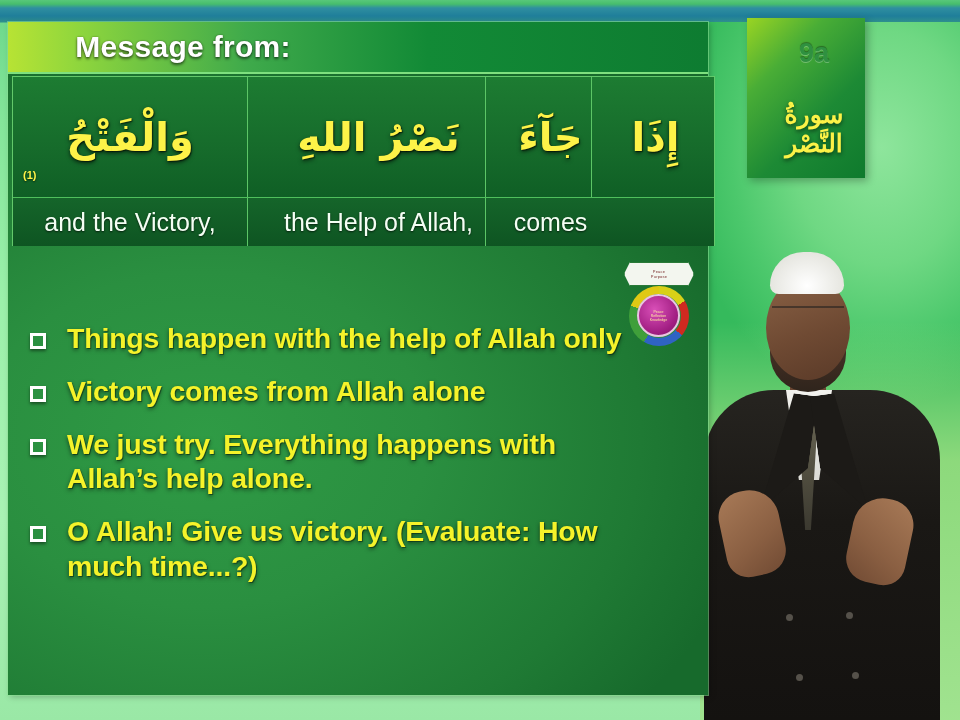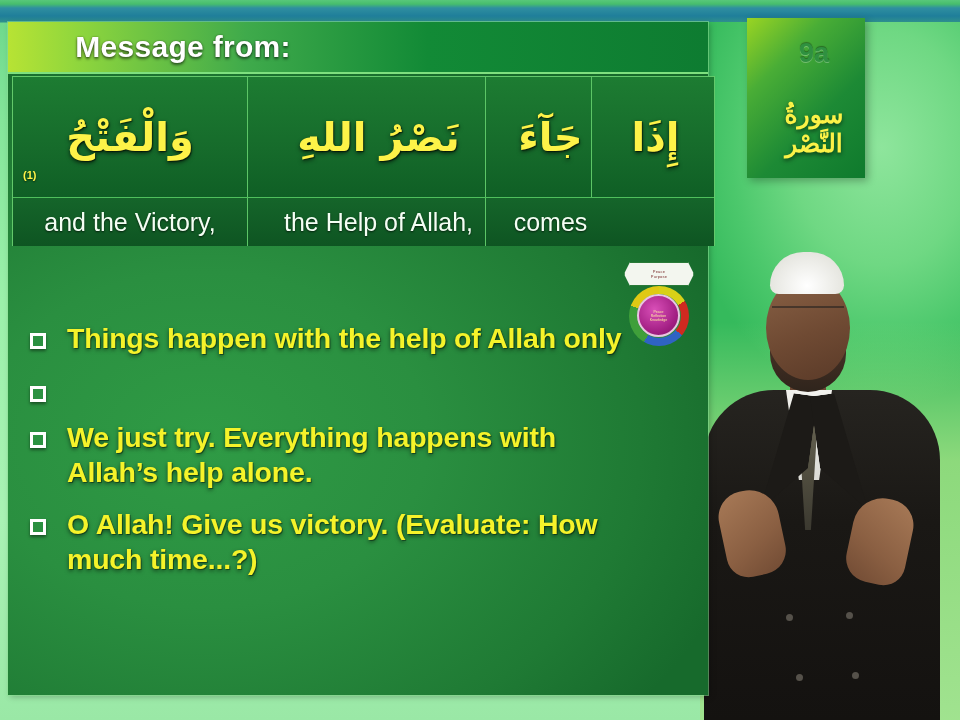--- a/index.html
+++ b/index.html
@@ -250,20 +250,21 @@
     </div>
   </div>
 
   <div id="bullets">
     <div class="bullet-item">
       <span class="bullet-box"></span>
       <span class="bullet-text">Things happen with the help of Allah only</span>
     </div>
     <div class="bullet-item">
       <span class="bullet-box"></span>
+      <span class="bullet-text">Victory comes from Allah alone</span>
     </div>
     <div class="bullet-item">
       <span class="bullet-box"></span>
       <span class="bullet-text">We just try. Everything happens with Allah’s help alone.</span>
     </div>
     <div class="bullet-item">
       <span class="bullet-box"></span>
       <span class="bullet-text">O Allah! Give us victory. (Evaluate: How much time...?)</span>
     </div>
   </div>

